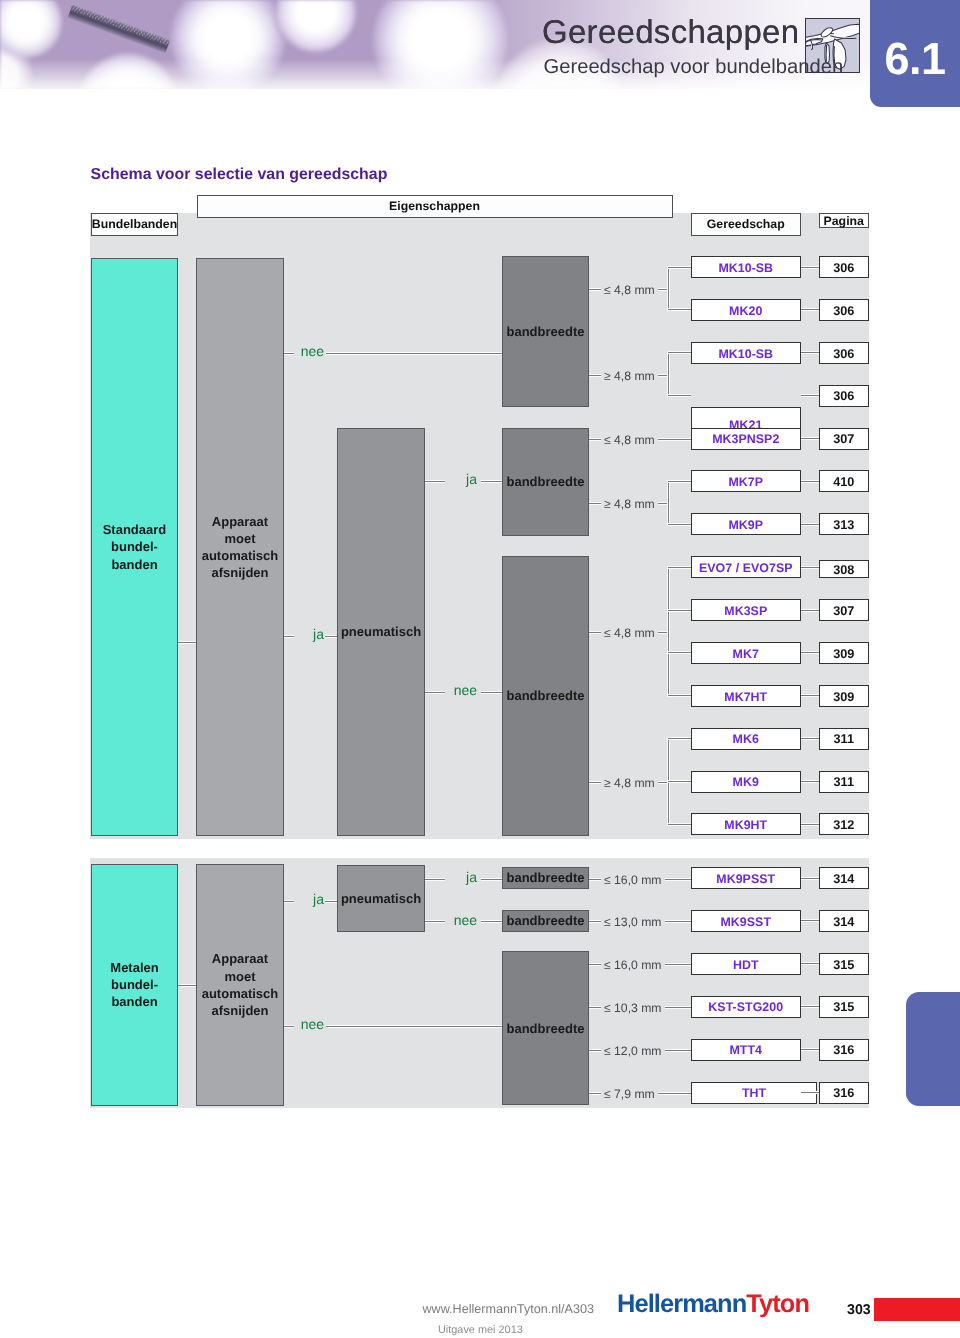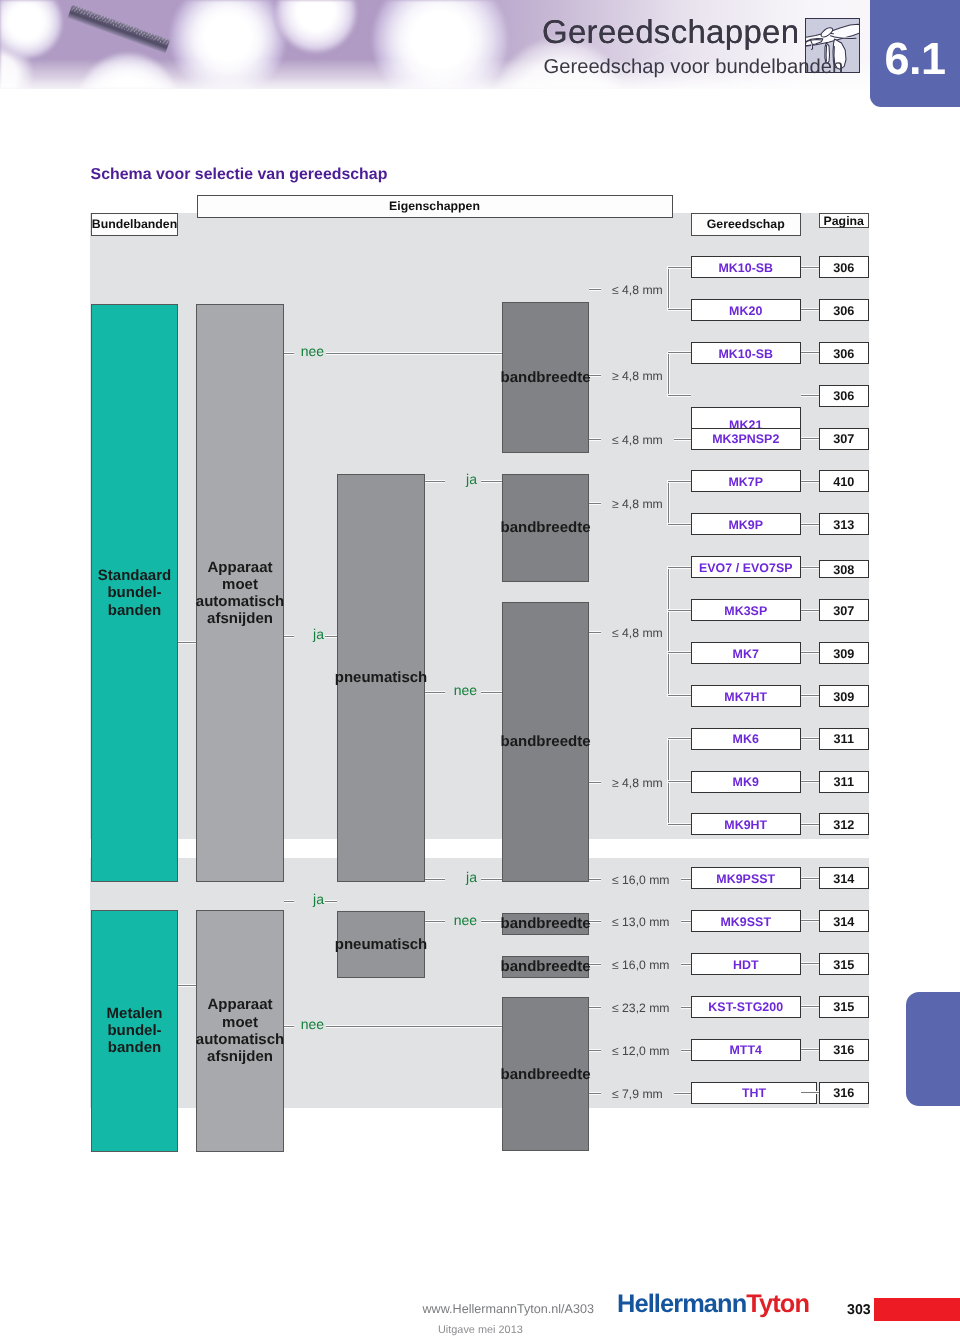--- a/index.html
+++ b/index.html
@@ -50,41 +50,41 @@
 
   
   .sect-title{position:absolute;left:90.6px;top:166.4px;font-size:15.9px;font-weight:bold;color:#4c1d95;}
 
   
   .panel{position:absolute;background:#e1e2e3;}
   .hb{position:absolute;background:#fdfdfd;border:1.3px solid #4c4d4f;box-sizing:border-box;
       font-size:12.3px;font-weight:bold;color:#111;display:flex;align-items:center;justify-content:center;}
   .cbox{position:absolute;border:1.3px solid #58595b;box-sizing:border-box;
       display:flex;align-items:center;justify-content:center;text-align:center;
-      font-size:15px;font-weight:bold;color:#1a1a1a;line-height:17.2px;margin-top:46px;}
+      font-size:13px;font-weight:bold;color:#1a1a1a;line-height:17.2px;}
   .cbox .ml{display:block;}
-  .c1{background:#14b8a6;}
+  .c1{background:#5eead4;}
   .c2{background:#a7a9ac;}
   .c3{background:#939598;}
   .c4{background:#808285;}
   .gbox{position:absolute;background:#fff;border:1.2px solid #333;box-sizing:border-box;
       display:flex;align-items:center;justify-content:center;
       font-size:12.4px;font-weight:bold;color:#6d28d9;letter-spacing:0.05px;padding-top:1.6px;}
   .pbox{position:absolute;background:#fff;border:1.2px solid #333;box-sizing:border-box;
       display:flex;align-items:center;justify-content:center;
       font-size:12.7px;font-weight:bold;color:#151515;padding-top:1.6px;}
   .hl{position:absolute;height:3px;margin-top:-1px;
       background:linear-gradient(to bottom,#fbfbfc 0,#fbfbfc 1px,#7b7c7e 1px,#7b7c7e 2px,#fbfbfc 2px,#fbfbfc 3px);}
   .vl{position:absolute;width:3px;margin-left:-1px;
       background:linear-gradient(to right,#fbfbfc 0,#fbfbfc 1px,#7b7c7e 1px,#7b7c7e 2px,#fbfbfc 2px,#fbfbfc 3px);}
   .mmrow .ls{flex:0 0 12px;height:3px;margin-top:-2px;
       background:linear-gradient(to bottom,#fbfbfc 0,#fbfbfc 1px,#7b7c7e 1px,#7b7c7e 2px,#fbfbfc 2px,#fbfbfc 3px);margin-right:3px;}
   .mmrow .lr{flex:1 1 auto;height:3px;margin-top:-2px;
       background:linear-gradient(to bottom,#fbfbfc 0,#fbfbfc 1px,#7b7c7e 1px,#7b7c7e 2px,#fbfbfc 2px,#fbfbfc 3px);margin-left:3px;}
-  .mmrow{position:absolute;height:17px;display:flex;align-items:center;gap:8px;}
+  .mmrow{position:absolute;height:17px;display:flex;align-items:center;}
   .mmrow .mmt{font-size:12.2px;color:#44464a;white-space:nowrap;line-height:17px;}
   .yn{position:absolute;height:17px;display:flex;align-items:center;justify-content:flex-end;
       font-size:14px;color:#15803d;white-space:nowrap;line-height:17px;}
 
   
   .f-url{position:absolute;left:422.5px;top:1301.5px;font-size:12.6px;color:#7b7c7f;}
   .f-ed{position:absolute;left:438px;top:1324px;font-size:10.9px;color:#8d8e91;}
   .f-logo{position:absolute;left:617px;top:1290px;font-size:25.4px;font-weight:bold;letter-spacing:-0.9px;}
   .f-logo .b{color:#15559e;}
   .f-logo .r{color:#e01f26;}
@@ -464,21 +464,21 @@
     <span class="mmt">≤ 13,0 mm</span>
     <i class="lr"></i>
   </div>
 <div class="mmrow" style="left:589px;top:957.3px;width:102px">
     <i class="ls"></i>
     <span class="mmt">≤ 16,0 mm</span>
     <i class="lr"></i>
   </div>
 <div class="mmrow" style="left:589px;top:1000.2px;width:102px">
     <i class="ls"></i>
-    <span class="mmt">≤ 23,2 mm</span>
+    <span class="mmt">≤ 10,3 mm</span>
     <i class="lr"></i>
   </div>
 <div class="mmrow" style="left:589px;top:1043.1px;width:102px">
     <i class="ls"></i>
     <span class="mmt">≤ 12,0 mm</span>
     <i class="lr"></i>
   </div>
 <div class="mmrow" style="left:589px;top:1086px;width:102px">
     <i class="ls"></i>
     <span class="mmt">≤ 7,9 mm</span>

